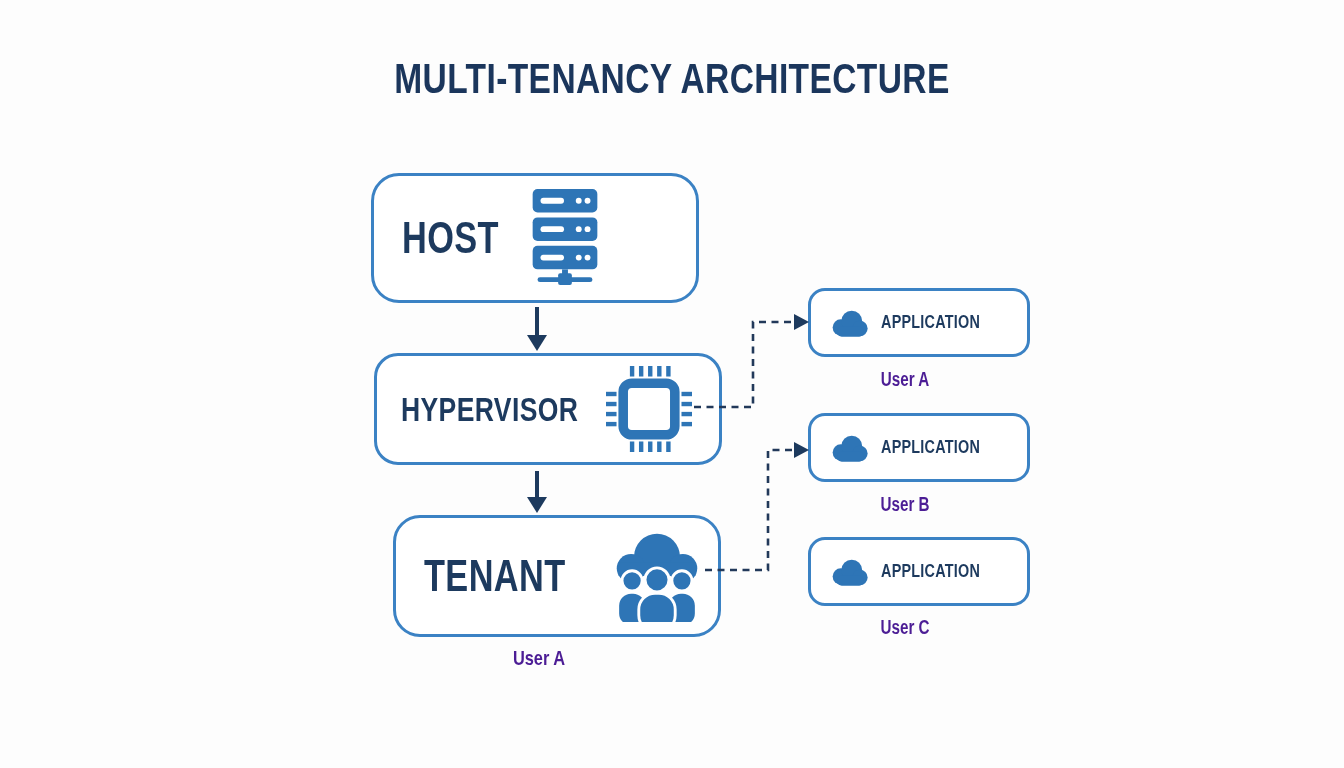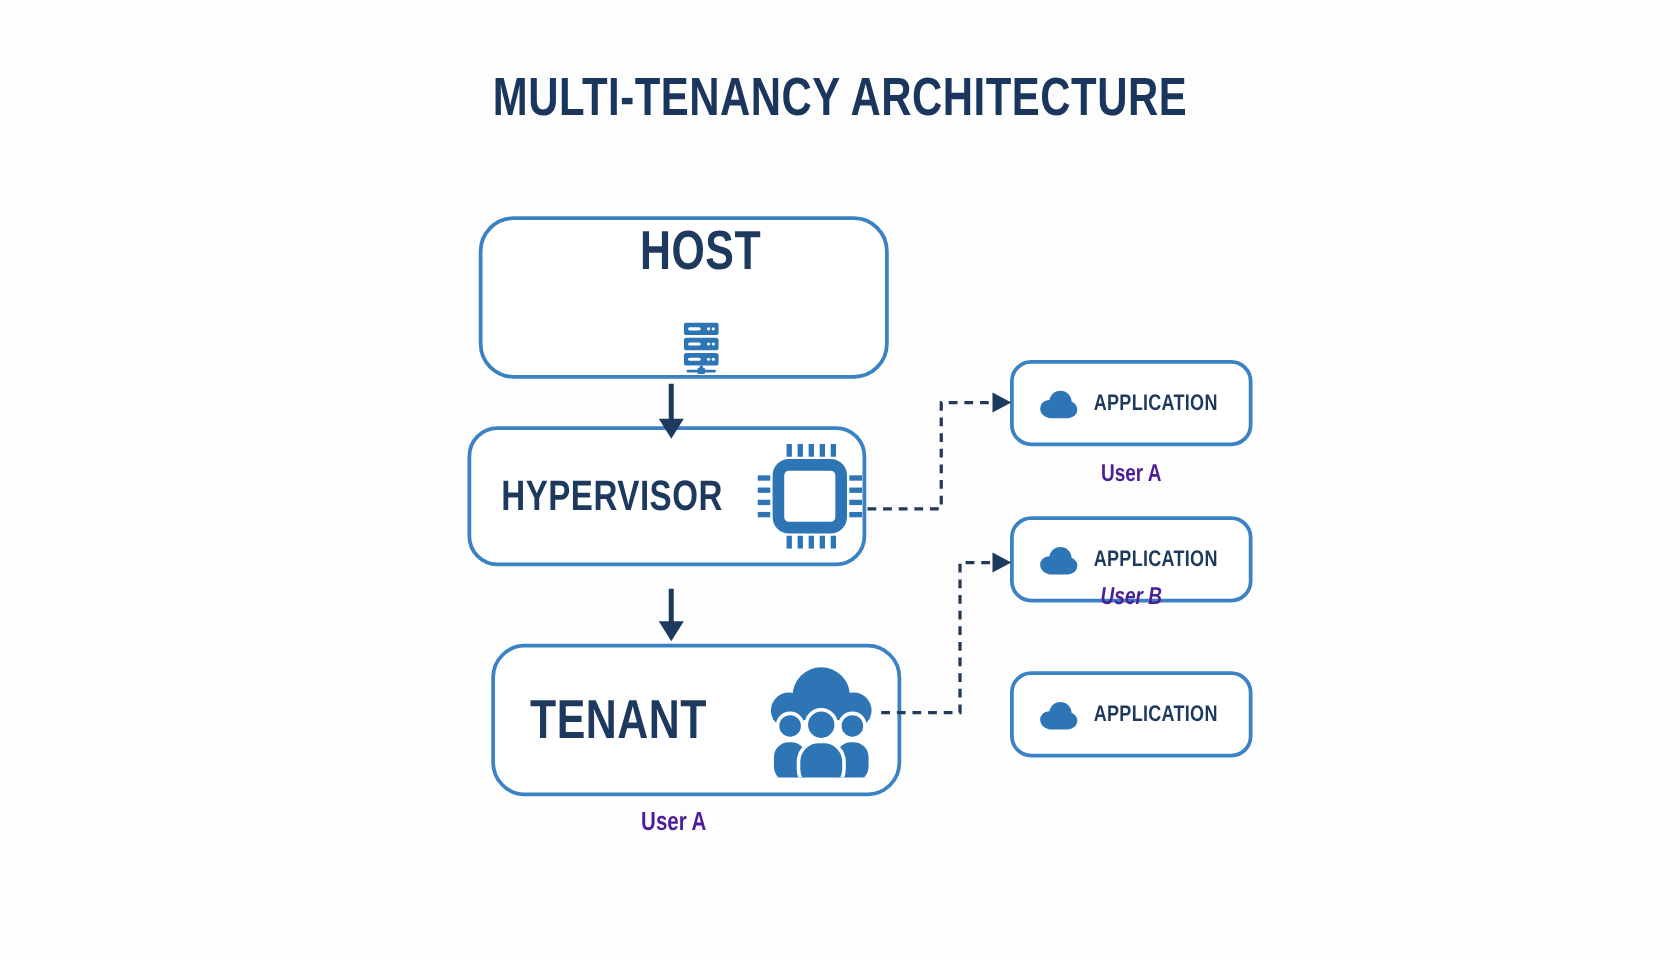--- a/index.html
+++ b/index.html
@@ -13,37 +13,37 @@
   body{background:var(--bg);font-family:"Liberation Sans",sans-serif;color:var(--navy);}
   .canvas{position:relative;width:1344px;height:768px;}
 
   
   .cond{display:inline-block;transform:scaleX(0.78);transform-origin:left center;white-space:nowrap;font-weight:bold;letter-spacing:.5px;}
   .cond-c{display:block;transform:scaleX(0.78);transform-origin:center;white-space:nowrap;font-weight:bold;letter-spacing:.5px;}
 
   .title{position:absolute;left:0;right:0;top:54px;text-align:center;font-size:43px;color:#1b365c;}
 
   .node{position:absolute;background:#fff;border:3.5px solid var(--border-blue);display:flex;align-items:center;}
-  .host-box   {left:383px;top:173px;width:328px;height:130px;border-radius:28px;padding-left:28px;gap:32px;flex-direction:column;}
-  .hyp-box    {left:374px;top:341px;width:319px;height:112px;border-radius:24px;padding-left:24px;gap:26px;}
+  .host-box   {left:371px;top:173px;width:328px;height:130px;border-radius:28px;padding-left:28px;gap:32px;}
+  .hyp-box    {left:374px;top:353px;width:348px;height:112px;border-radius:24px;padding-left:24px;gap:26px;}
   .tenant-box {left:375px;top:515px;width:328px;height:122px;border-radius:27px;padding-left:28px;gap:40px;margin-left:18px;}
 
   .host-box .label  {font-size:44px;margin-right:-26px;}
   .hyp-box .label   {font-size:34px;margin-right:-48px;}
   .tenant-box .label{font-size:44px;margin-right:-38px;}
 
-  .app-box{position:absolute;left:808px;width:194px;height:69px;border-radius:17px;border-width:3px;padding-left:18px;gap:12px;}
+  .app-box{position:absolute;left:808px;width:222px;height:69px;border-radius:17px;border-width:3px;padding-left:18px;gap:12px;}
   .app-box .label{font-size:18px;transform:scaleX(0.8);letter-spacing:.3px;}
   .app1{top:288px;} .app2{top:413px;} .app3{top:537px;}
 
   .user-label{position:absolute;text-align:center;font-size:19.5px;color:#4c1d95;}
   .user-label .cond-c{letter-spacing:0;}
   .tenant-user{left:375px;width:328px;top:646px;font-size:21px;}
   .app1-user{left:808px;width:194px;top:368px;}
-  .app2-user{left:808px;width:194px;top:466px;font-style:italic;}
+  .app2-user{left:808px;width:194px;top:493px;}
   .app3-user{left:808px;width:194px;top:616px;}
 
   svg{display:block;}
   .b{fill:var(--icon-blue);}
   .w{fill:#ffffff;}
   .chip-body{fill:none;stroke:var(--icon-blue);stroke-width:10;}
 
   .overlay{position:absolute;left:0;top:0;pointer-events:none;}
   .flow{stroke:var(--navy);stroke-width:4;fill:none;}
   .flow-head{fill:var(--navy);}
@@ -152,20 +152,23 @@
 
   <div class="node app-box app3">
     <svg class="icon" width="40" height="28" viewBox="0 0 44 30">
       <circle class="b" cx="13" cy="20" r="9"></circle>
       <circle class="b" cx="25" cy="13" r="11.5"></circle>
       <circle class="b" cx="34" cy="21" r="8.5"></circle>
       <rect class="b" x="9" y="19" width="29" height="11" rx="5"></rect>
     </svg>
     <span class="label cond">APPLICATION</span>
   </div>
+  <div class="user-label app3-user">
+      <span class="cond-c">User C</span>
+    </div>
 
   <svg class="overlay" width="1344" height="768" viewBox="0 0 1344 768">
 
     <g>
       <line class="flow" x1="537" y1="307" x2="537" y2="337"></line>
       <polygon class="flow-head" points="527,335 547,335 537,351"></polygon>
     </g>
 
     <g>
       <line class="flow" x1="537" y1="471" x2="537" y2="499"></line>

